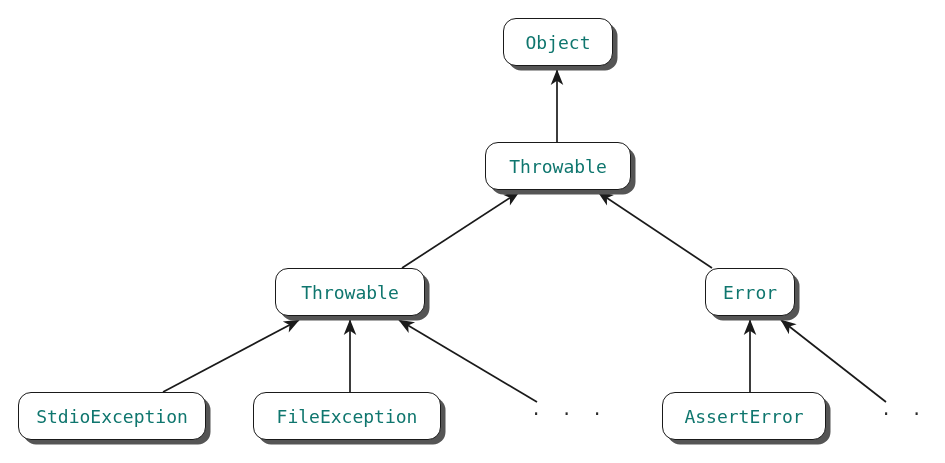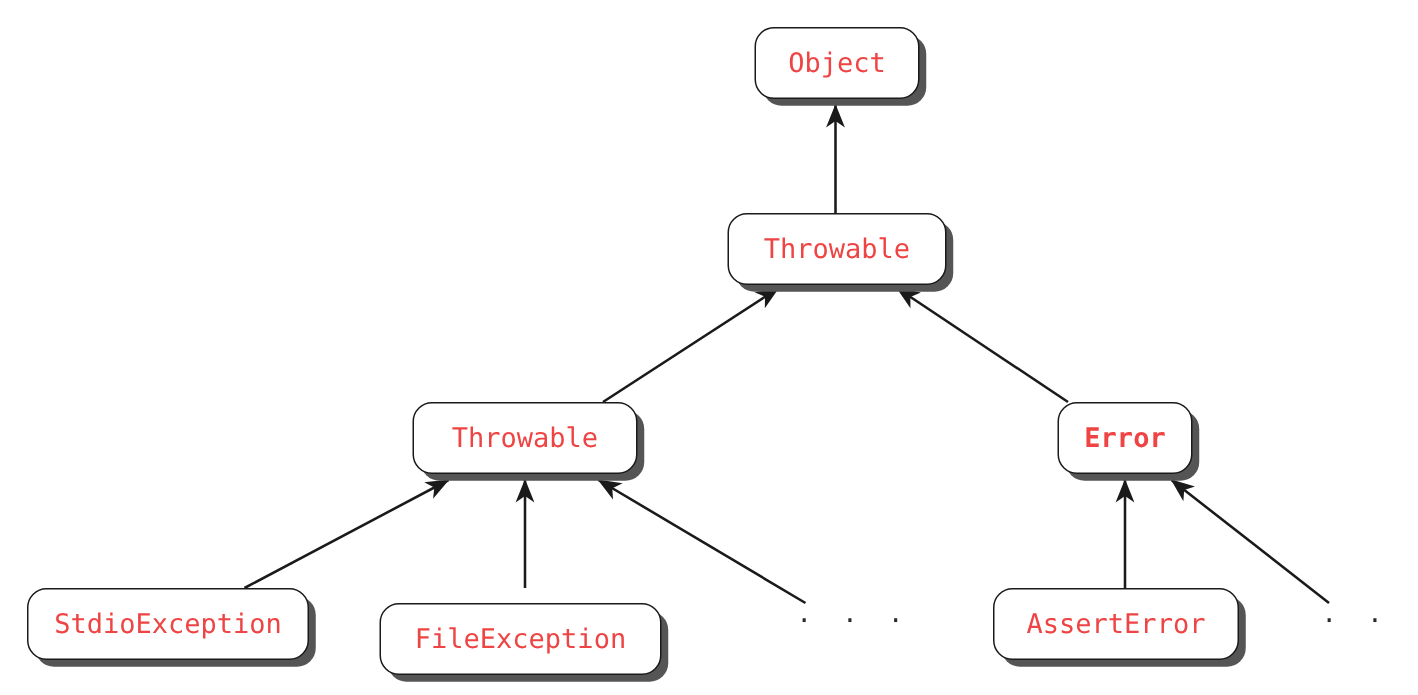--- a/index.html
+++ b/index.html
@@ -24,21 +24,21 @@
   }
   .node {
     position: absolute;
     box-sizing: border-box;
     display: flex;
     align-items: center;
     justify-content: center;
     background: #ffffff;
     border: 1.6px solid #1a1a1a;
     border-radius: 13px;
-    color: #ef4444;
+    color: #0f766e;
     font-family: "DejaVu Sans Mono", "Liberation Mono", monospace;
     font-size: 18px;
     letter-spacing: 0px;
     white-space: nowrap;
     box-shadow: 5px 5px 0 -0.5px #555555;
     z-index: 2;
   }
   .ellipsis {
     position: absolute;
     color: #2a2a2a;
@@ -78,29 +78,29 @@
   </div>
 
   <div class="node" style="left: 485px; top: 142px; width: 146px; height: 48px; align-items: center;">
     <span>Throwable</span>
   </div>
 
   <div class="node" style="left: 275px; top: 268px; width: 150px; height: 48px;">
     <span>Throwable</span>
   </div>
 
-  <div class="node" style="left: 705px; top: 268px; width: 90px; height: 48px; font-weight: bold;">
+  <div class="node" style="left: 705px; top: 268px; width: 90px; height: 48px;">
     <span>Error</span>
   </div>
 
   <div class="node" style="left: 18px; top: 392px; width: 188px; height: 48px;">
     <span>StdioException</span>
   </div>
 
-  <div class="node" style="left: 253px; top: 392px; width: 188px; height: 48px; margin-top: 10px;">
+  <div class="node" style="left: 253px; top: 392px; width: 188px; height: 48px;">
     <span>FileException</span>
   </div>
 
   <div class="node" style="left: 662px; top: 392px; width: 164px; height: 48px; align-items: center;">
     <span>AssertError</span>
   </div>
 
   <div class="ellipsis" style="left: 531px; top: 406px;">· · ·</div>
 
   <div class="ellipsis" style="left: 881px; top: 406px;">· · ·</div>

